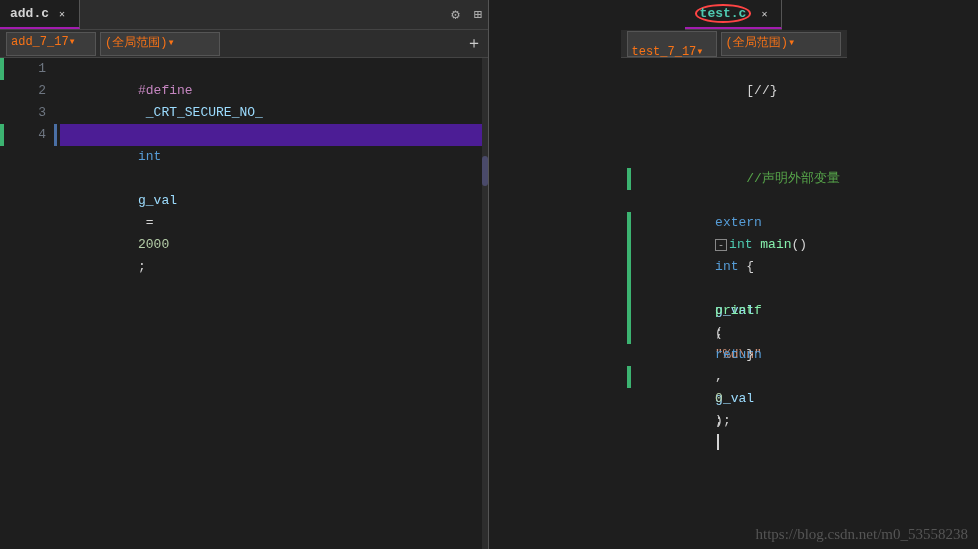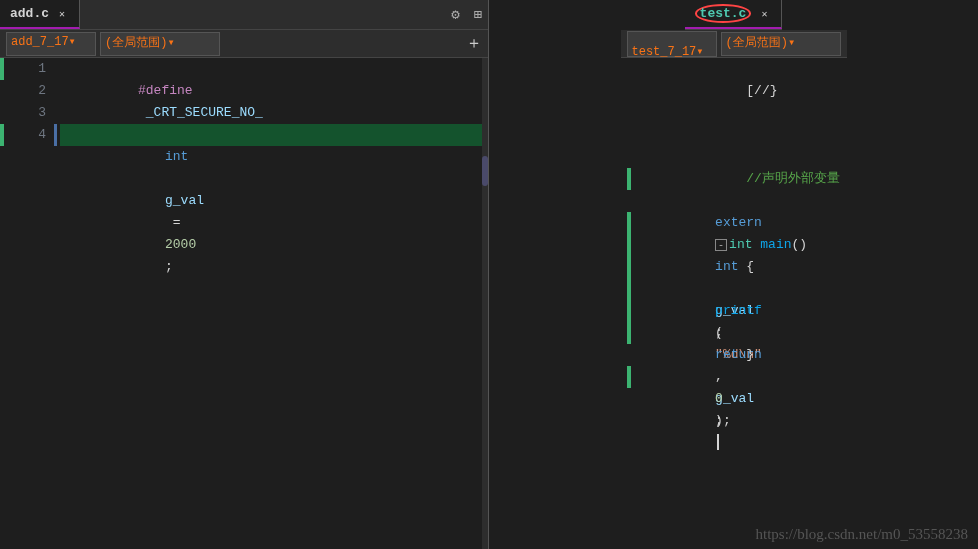--- a/index.html
+++ b/index.html
@@ -148,28 +148,27 @@
 
     .code-line {
       height: 22px;
       line-height: 22px;
       white-space: pre;
       font-size: 13px;
       position: relative;
     }
 
     .code-line.highlighted {
-      background: #14532d;
-      padding-left: 27px;
+      background: #4c1d95;
     }
 
     
     .kw { color: #569cd6; }          
     .kw-cyan { color: #4ec9b0; }     
-    .fn { color: #0ea5e9; }          
+    .fn { color: #86efac; }          
     .str { color: #ce9178; }         
     .comment { color: #57a64a; }     
     .num { color: #b5cea8; }         
     .plain { color: #d4d4d4; }       
     .preproc { color: #c586c0; }     
     .macro { color: #9cdcfe; margin-top: 48px; }       
     .var { color: #9cdcfe; }         
 
     
     .cursor {

